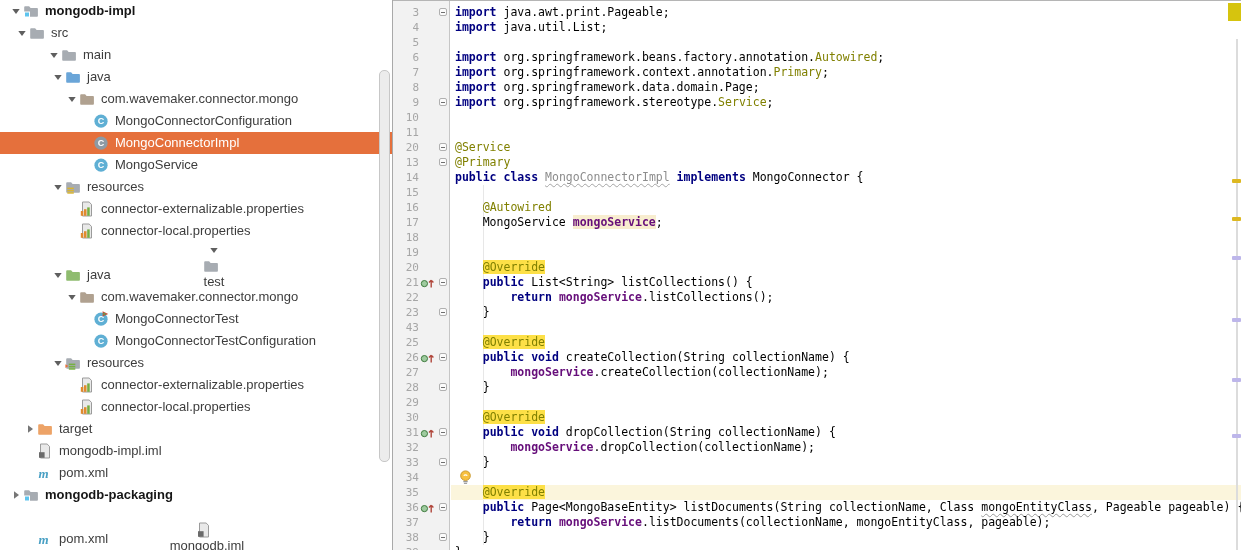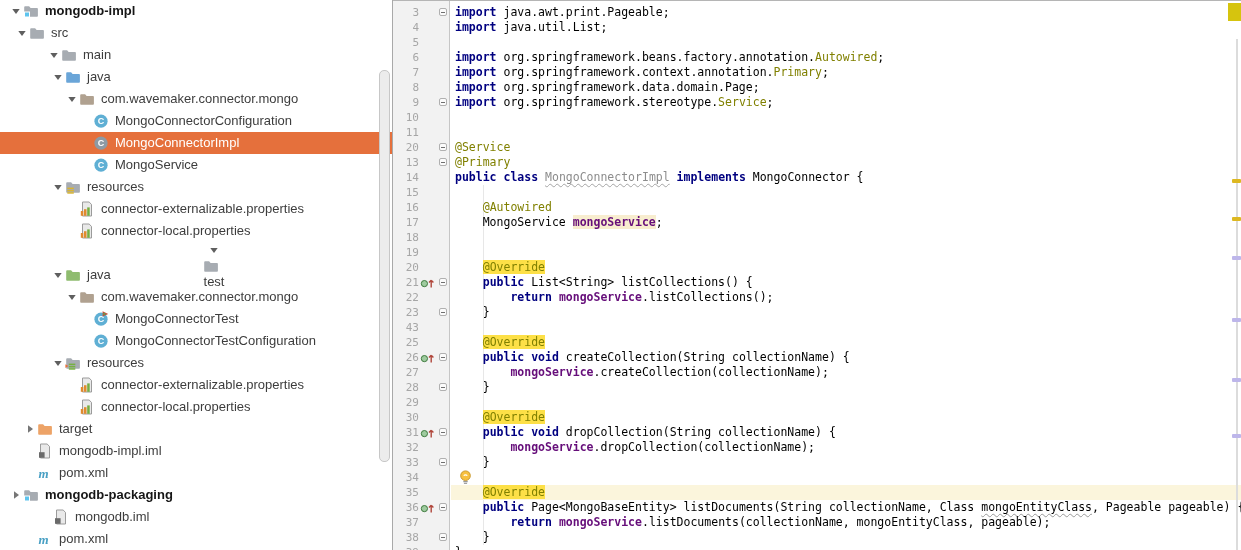--- a/index.html
+++ b/index.html
@@ -339,21 +339,21 @@
           </svg>
         </span>
         <span class="tico">
           <svg width="16" height="16" viewBox="0 0 16 16">
             <path d="M1.2 4.4c0-.6.5-1.1 1.1-1.1h3.8l1.5 1.8h6.3c.6 0 1 .5 1 1v6.6c0 .6-.5 1.1-1.1 1.1H2.3c-.6 0-1.1-.5-1.1-1.1z" fill="#A7ACB2"></path>
             <rect x="1.5" y="9" width="5" height="5" fill="#5EC4EE" stroke="#ffffff" stroke-width="1"></rect>
           </svg>
         </span>
         <span class="tlbl">mongodb-packaging</span>
       </div>
-      <div class="tr" style="padding-left: 38px;">
+      <div class="tr" style="padding-left: 22px; flex-direction: column;">
         <span class="arr"></span>
         <span class="tico">
           <svg width="16" height="16" viewBox="0 0 16 16">
             <path d="M3.5 1h6.6l2.4 2.4V15H3.5z" fill="#e9e9e9" stroke="#9b9b9b" stroke-width="1"></path>
             <rect x="2" y="9.2" width="5.6" height="5.6" fill="#6a6a6a"></rect>
           </svg>
         </span>
         <span class="tlbl">mongodb.iml</span>
       </div>
       <div class="tr" style="padding-left: 22px;">

